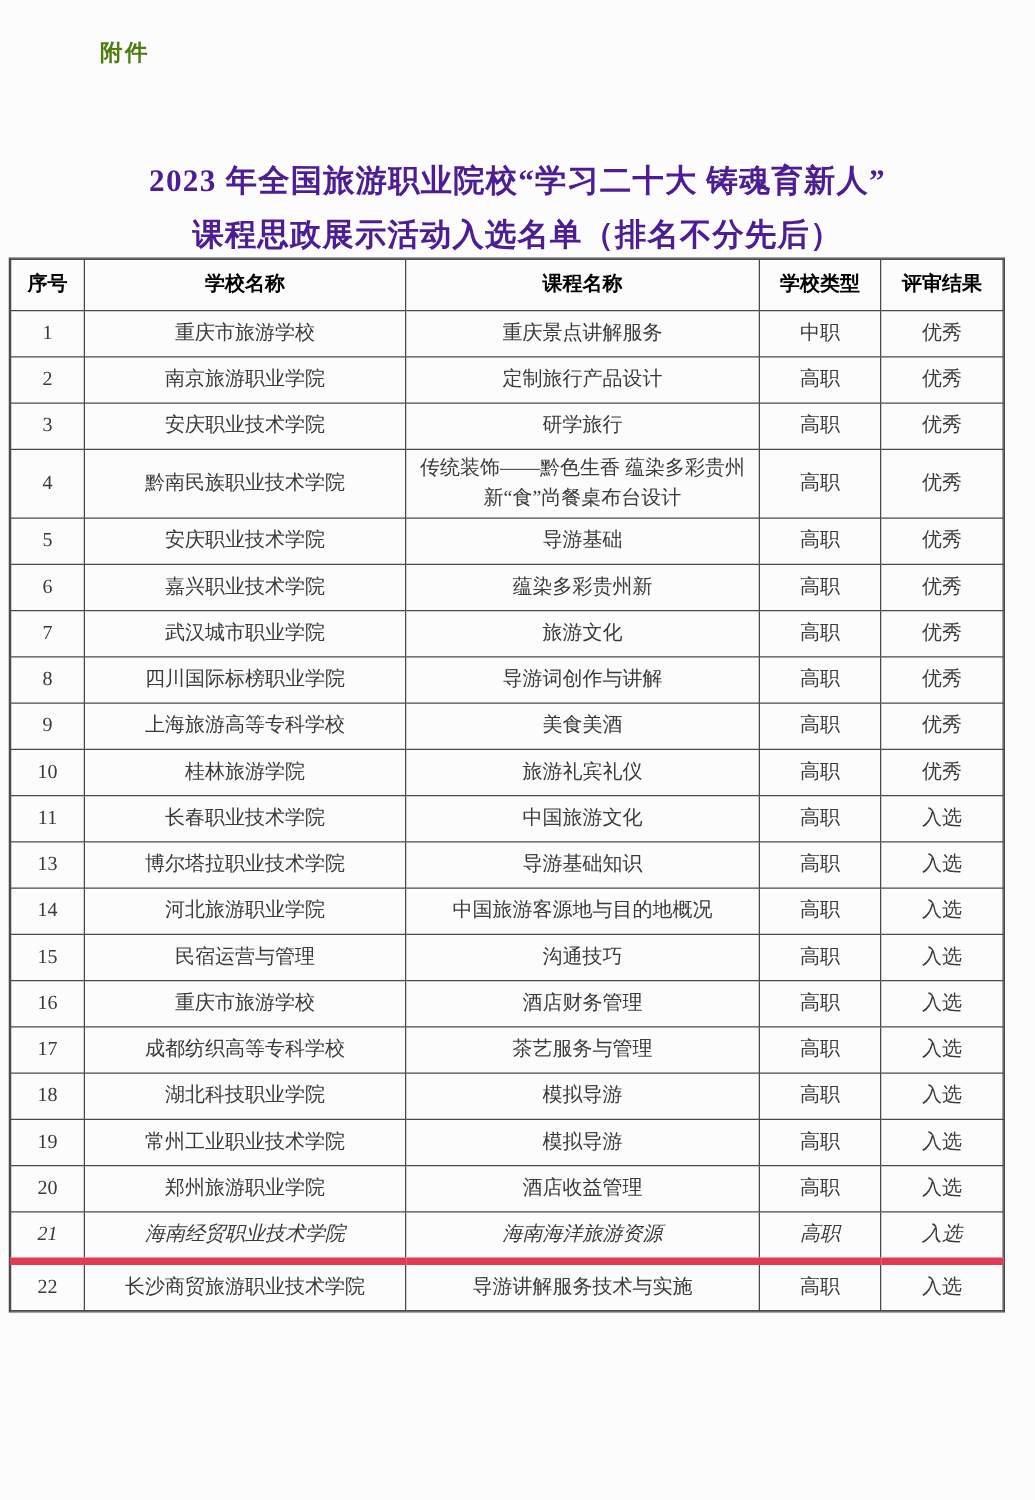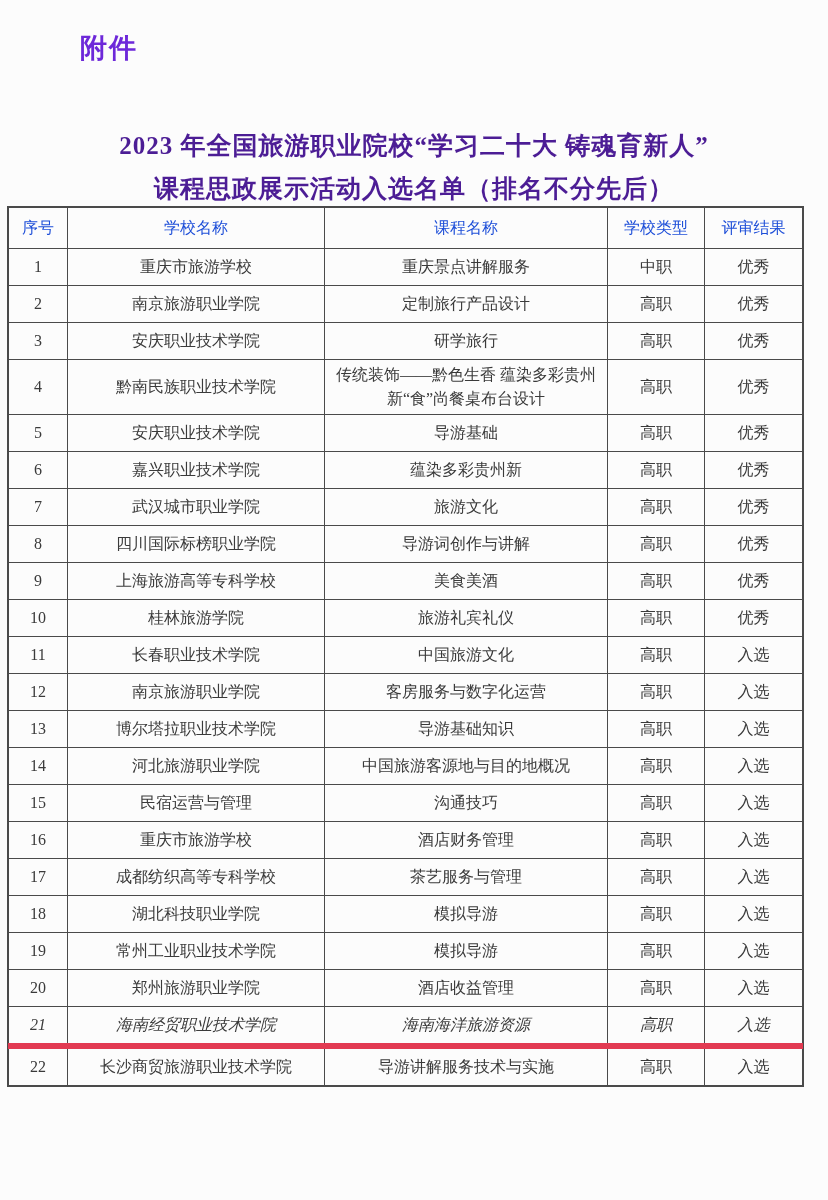--- a/index.html
+++ b/index.html
@@ -14,24 +14,24 @@
     margin: 0 auto;
     background: #fcfcfc;
     overflow: hidden;
     font-family: "Liberation Serif", "DejaVu Serif", serif;
     color: #2e2e2e;
   }
   .attachment-label {
     position: absolute;
     left: 80px;
     top: 30px;
-    font-size: 27px;
+    font-size: 18px;
     font-weight: bold;
     letter-spacing: 2px;
-    color: #6d28d9;
+    color: #4d7c0f;
   }
   .doc-title {
     position: absolute;
     left: 0;
     top: 124px;
     width: 100%;
     text-align: center;
     font-size: 25px;
     font-weight: bold;
     line-height: 43px;
@@ -53,22 +53,22 @@
     text-align: center;
     vertical-align: middle;
     font-size: 16px;
     line-height: 1.5;
     padding: 3px 8px;
     color: #3a3a3a;
     word-break: break-all;
   }
   table.results thead th {
     height: 34px;
-    font-weight: normal;
-    color: #1d4ed8;
+    font-weight: bold;
+    color: #000000;
   }
   table.results tbody td {
     height: 30px; 
   }
   table.results {
     outline: 1px solid #4a4a4a;
   }
   
   table.results tr.hl td {
     border-bottom: 6px solid var(--hl, #e23a52);
@@ -181,27 +181,20 @@
           <td>优秀</td>
         </tr>
         <tr>
           <td>11</td>
           <td>长春职业技术学院</td>
           <td>中国旅游文化</td>
           <td>高职</td>
           <td>入选</td>
         </tr>
         <tr>
-          <td>12</td>
-          <td>南京旅游职业学院</td>
-          <td>客房服务与数字化运营</td>
-          <td>高职</td>
-          <td>入选</td>
-        </tr>
-        <tr>
           <td>13</td>
           <td>博尔塔拉职业技术学院</td>
           <td>导游基础知识</td>
           <td>高职</td>
           <td>入选</td>
         </tr>
         <tr>
           <td>14</td>
           <td>河北旅游职业学院</td>
           <td>中国旅游客源地与目的地概况</td>

